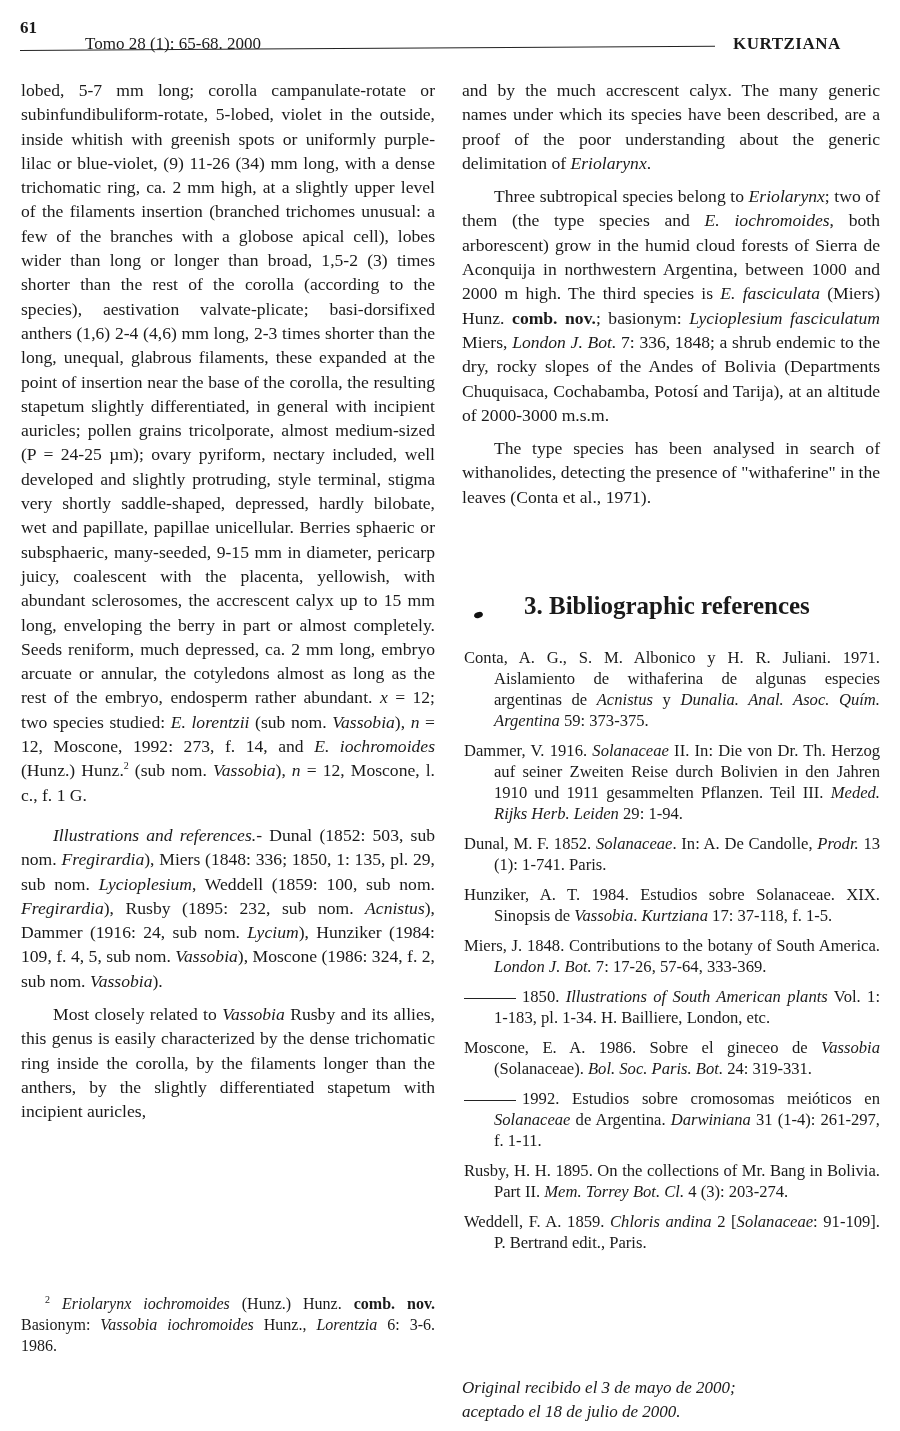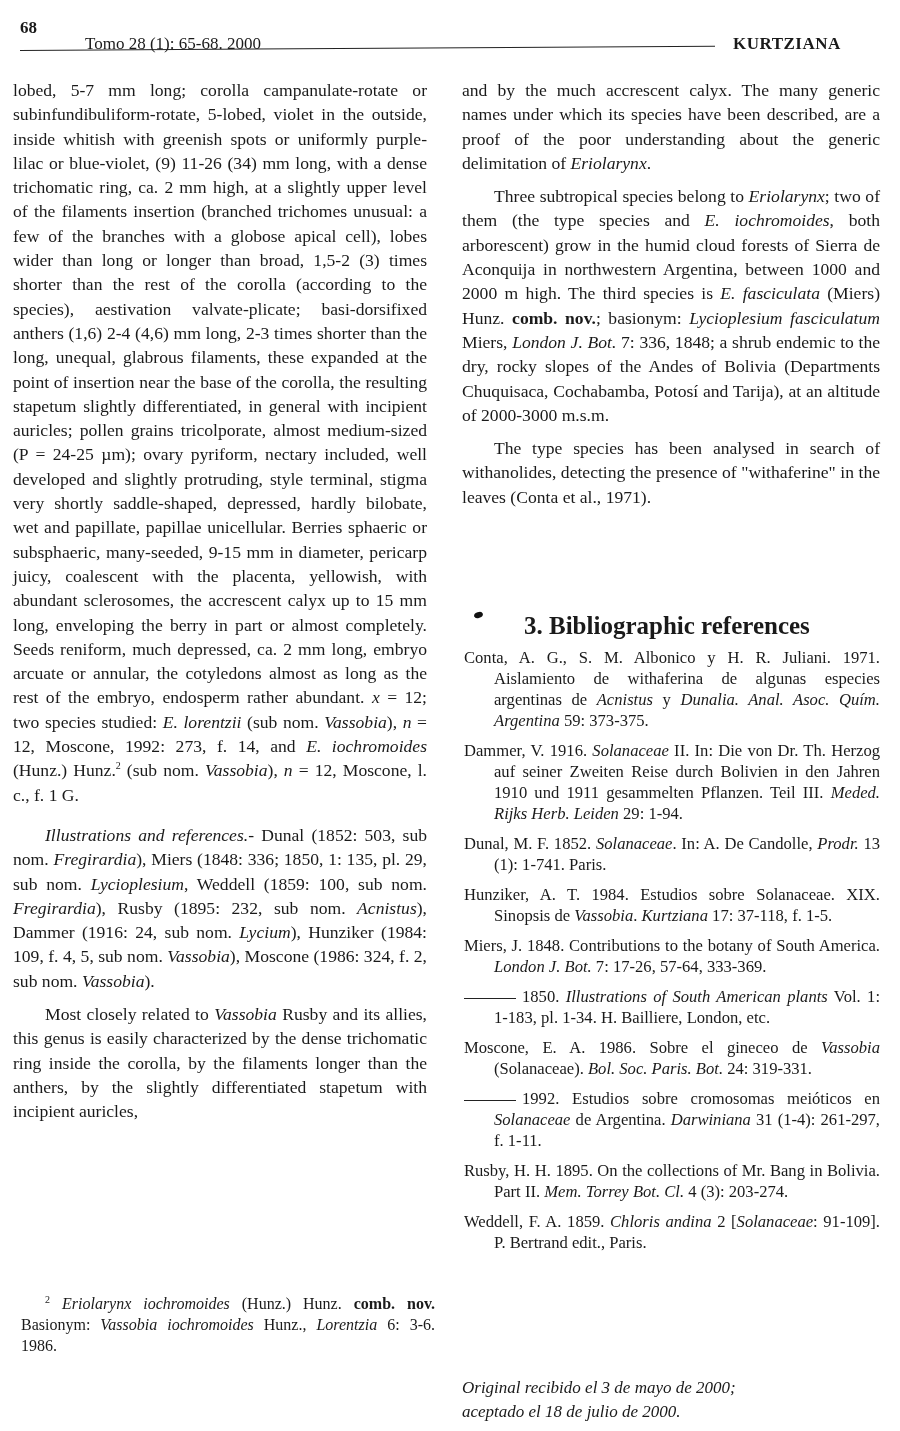--- a/index.html
+++ b/index.html
@@ -7,46 +7,46 @@
     width: 900px; height: 1431px; position: relative; overflow: hidden;
     font-family: "Liberation Serif", "DejaVu Serif", serif; color: #1a1a1a;
   }
   .header { position: absolute; left: 20px; top: 8px; width: 870px; height: 50px; }
   .page-num { position: absolute; left: 0; top: 10px; font-size: 17px; font-weight: bold; }
   .vol-info { position: absolute; left: 65px; top: 26px; font-size: 17px; }
   .rule { position: absolute; left: 0; top: 42px; width: 695px; height: 0; border-top: 1.6px solid #222; transform: rotate(-0.35deg); transform-origin: left; }
   .journal { position: absolute; left: 713px; top: 26px; font-size: 17px; font-weight: bold; letter-spacing: 0.5px; }
 
   .col { position: absolute; top: 78px; font-size: 17.6px; line-height: 24.3px; text-align: justify; }
-  .col-left { left: 13px; width: 414px; }
+  .col-left { left: 21px; width: 414px; }
   .col-right { left: 462px; width: 418px; }
   p { margin: 0; }
   .indent { text-indent: 32px; font-family: Liberation Serif, serif; }
   .gap { margin-top: 9px; }
   i { font-style: italic; }
   b { font-weight: bold; }
   sup { font-size: 10px; line-height: 0; }
 
   .footnote { position: absolute; left: 21px; top: 1293px; width: 414px; font-size: 16px; line-height: 21px; text-align: justify; text-indent: 24px; }
 
   .section-head { position: absolute; left: 462px; top: 592px; width: 418px; height: 34px; }
   .bullet { position: absolute; left: 12px; top: 20px; width: 9px; height: 6px; background: #111; border-radius: 50%; transform: rotate(-20deg); }
-  .section-title { position: absolute; left: 62px; top: 0; font-size: 25px; font-weight: bold; margin-top: 20px; }
+  .section-title { position: absolute; left: 62px; top: 0; font-size: 25px; font-weight: bold; }
 
   .refs { position: absolute; left: 464px; top: 647px; width: 416px; font-size: 16.6px; line-height: 21px; }
   .ref { padding-left: 30px; text-indent: -30px; margin-bottom: 9px; text-align: justify; }
   .dash { display: inline-block; width: 52px; border-top: 1.4px solid #222; vertical-align: middle; margin-right: 6px; }
 
   .received { position: absolute; left: 462px; top: 1376px; width: 418px; font-style: italic; font-size: 17px; line-height: 24px; }
 </style>
 </head>
 <body>
 
 <div class="header">
-  <span class="page-num">68</span>
+  <span class="page-num">61</span>
   <span class="vol-info">Tomo 28 (1): 65-68. 2000</span>
   <div class="rule"></div>
   <span class="journal">KURTZIANA</span>
 </div>
 
 <div class="col col-left">
   <p><span>lobed, 5-7 mm long; corolla campanulate-rotate or subinfundibuliform-rotate, 5-lobed, violet in the outside, inside whitish with greenish spots or uniformly purple-lilac or blue-violet, (9) 11-26 (34) mm long, with a dense trichomatic ring, ca. 2 mm high, at a slightly upper level of the filaments insertion (branched trichomes unusual: a few of the branches with a globose apical cell), lobes wider than long or longer than broad, 1,5-2 (3) times shorter than the rest of the corolla (according to the species), aestivation valvate-plicate; basi-dorsifixed anthers (1,6) 2-4 (4,6) mm long, 2-3 times shorter than the long, unequal, glabrous filaments, these expanded at the point of insertion near the base of the corolla, the resulting stapetum slightly differentiated, in general with incipient auricles; pollen grains tricolporate, almost medium-sized (P = 24-25 µm); ovary pyriform, nectary included, well developed and slightly protruding, style terminal, stigma very shortly saddle-shaped, depressed, hardly bilobate, wet and papillate, papillae unicellular. Berries sphaeric or subsphaeric, many-seeded, 9-15 mm in diameter, pericarp juicy, coalescent with the placenta, yellowish, with abundant sclerosomes, the accrescent calyx up to 15 mm long, enveloping the berry in part or almost completely. Seeds reniform, much depressed, ca. 2 mm long, embryo arcuate or annular, the cotyledons almost as long as the rest of the embryo, endosperm rather abundant. </span><i>x</i><span> = 12; two species studied: </span><i>E. lorentzii</i><span> (sub nom. </span><i>Vassobia</i><span>), </span><i>n</i><span> = 12, Moscone, 1992: 273, f. 14, and </span><i>E. iochromoides</i><span> (Hunz.) Hunz.</span><sup>2</sup><span> (sub nom. </span><i>Vassobia</i><span>), </span><i>n</i><span> = 12, Moscone, l. c., f. 1 G.</span></p>
 
   <p class="indent" style="margin-top:16px"><i>Illustrations and references.</i><span>- Dunal (1852: 503, sub nom. </span><i>Fregirardia</i><span>), Miers (1848: 336; 1850, 1: 135, pl. 29, sub nom. </span><i>Lycioplesium</i><span>, Weddell (1859: 100, sub nom. </span><i>Fregirardia</i><span>), Rusby (1895: 232, sub nom. </span><i>Acnistus</i><span>), Dammer (1916: 24, sub nom. </span><i>Lycium</i><span>), Hunziker (1984: 109, f. 4, 5, sub nom. </span><i>Vassobia</i><span>), Moscone (1986: 324, f. 2, sub nom. </span><i>Vassobia</i><span>).</span></p>
 

